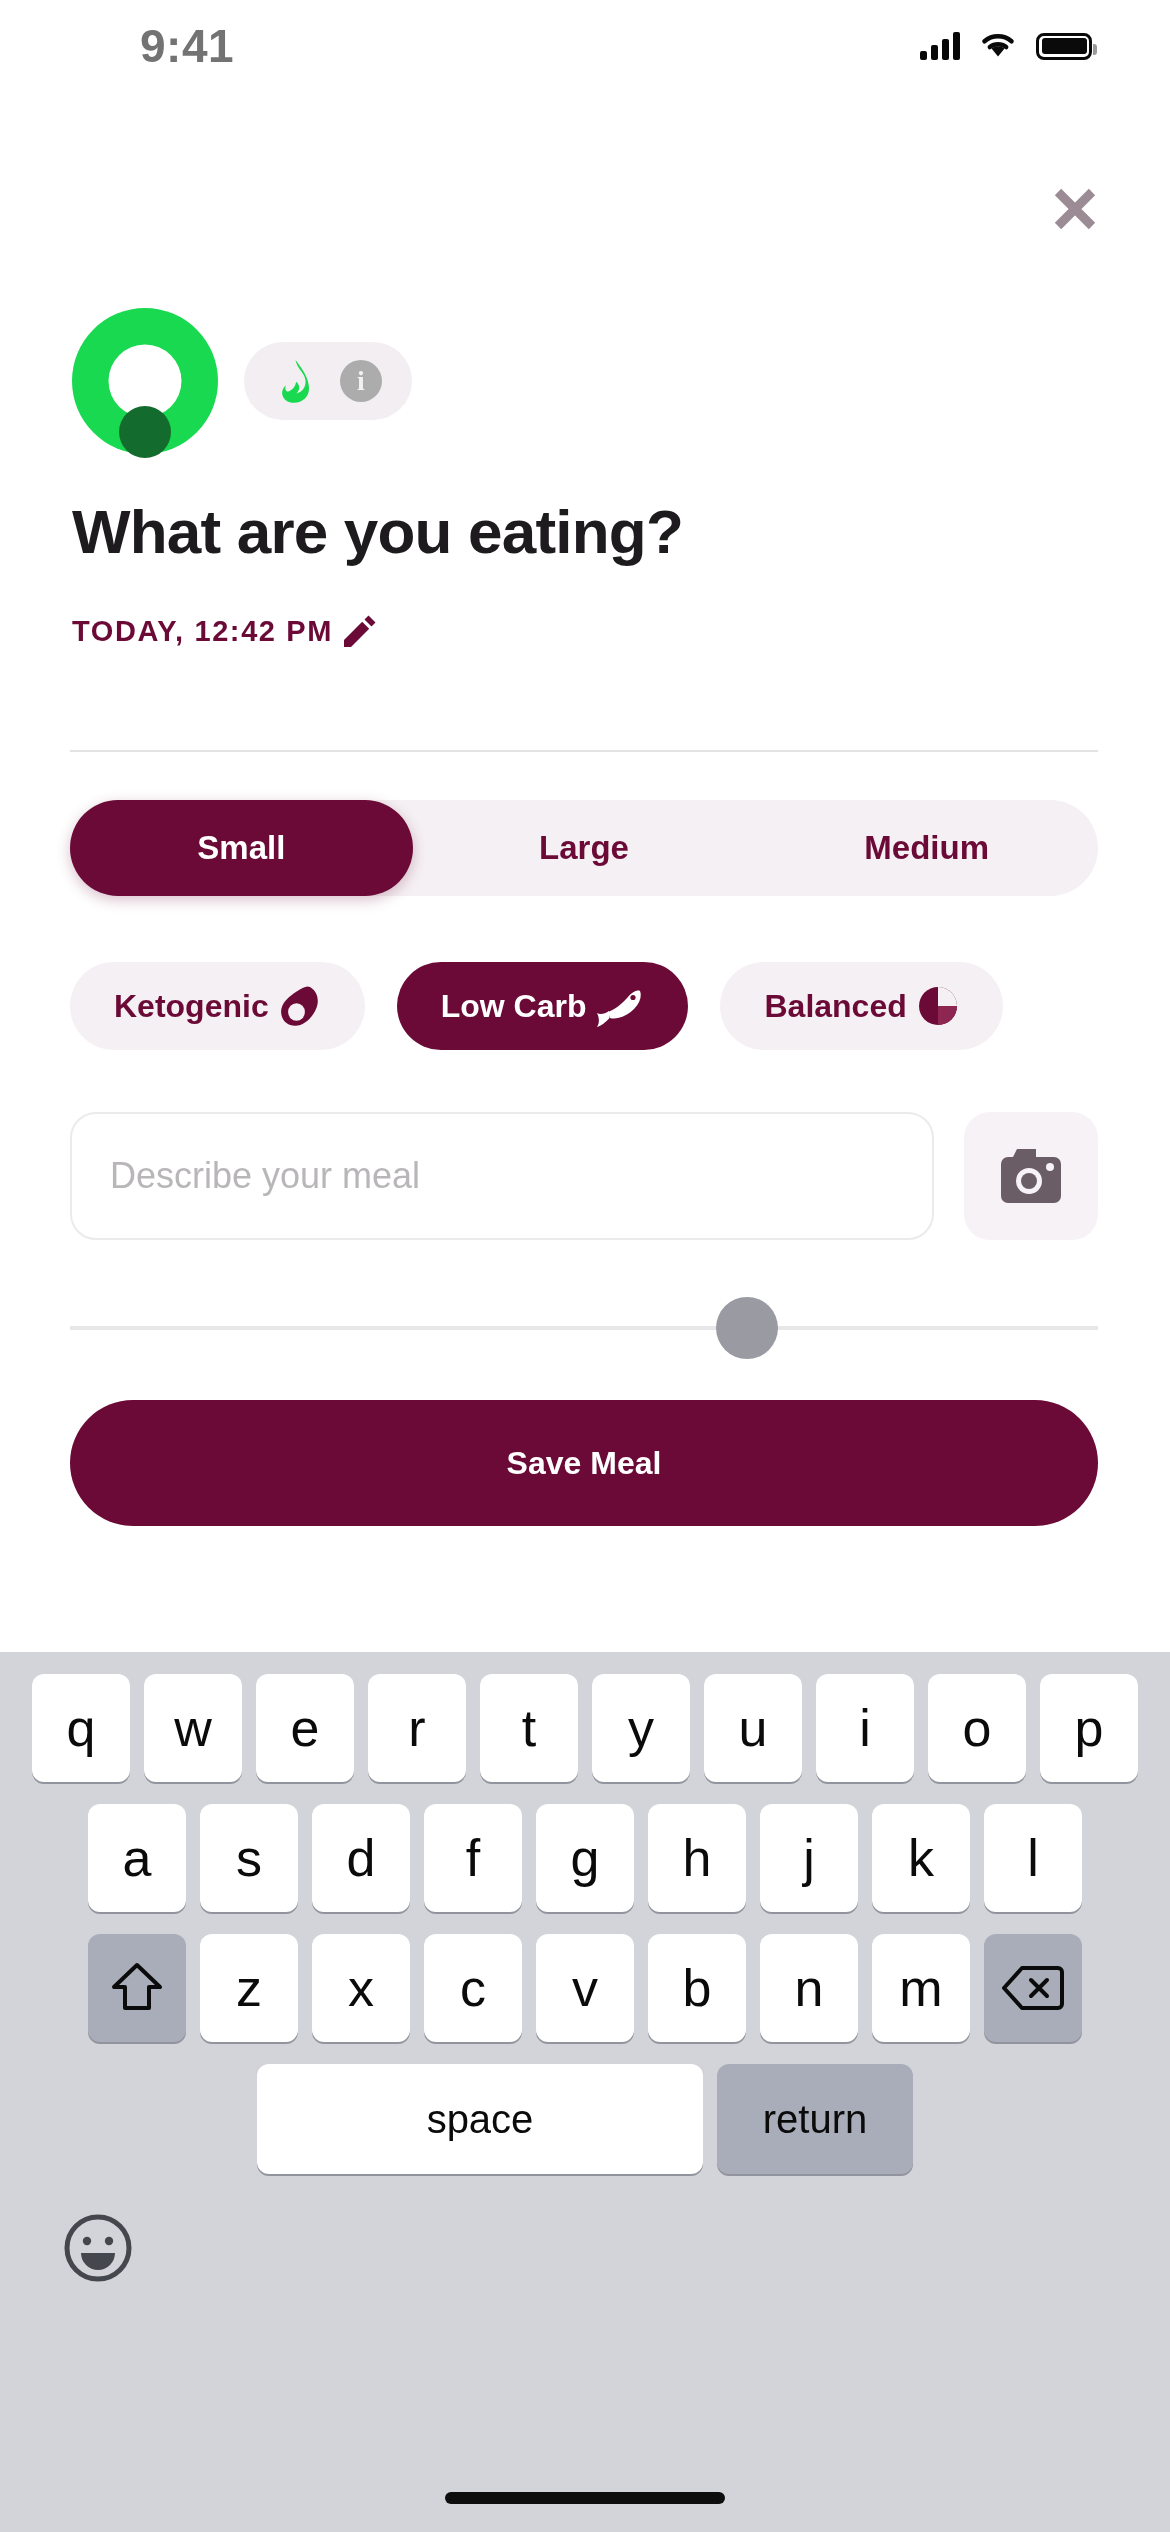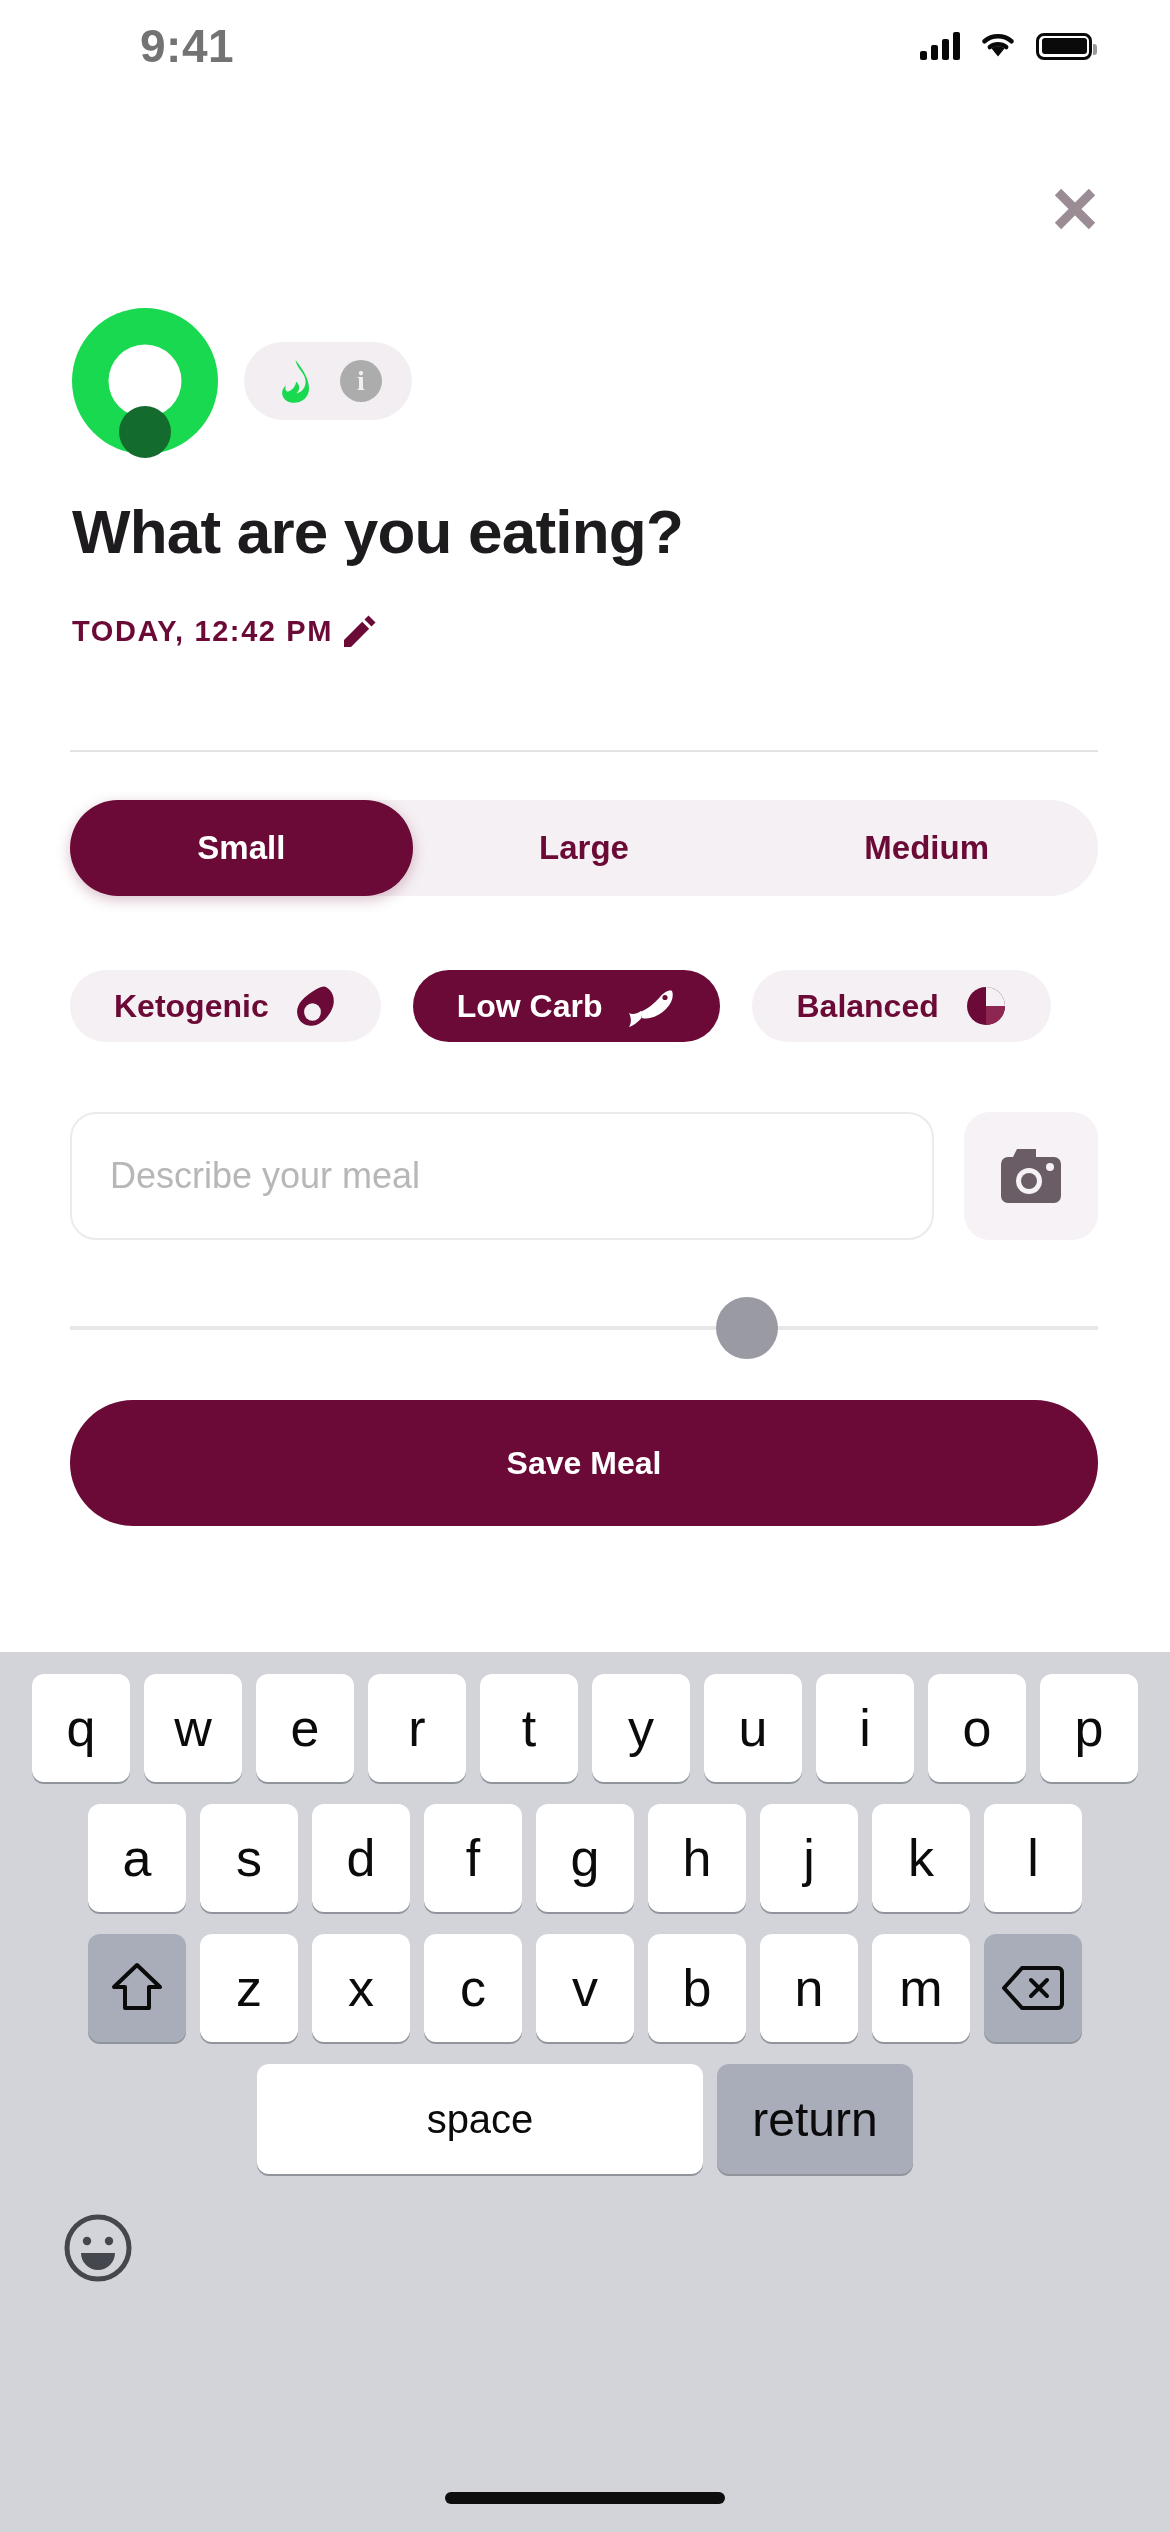--- a/index.html
+++ b/index.html
@@ -113,22 +113,22 @@
     background:#6B0A36; color:#ffffff; border-radius:48px;
     box-shadow:0 4px 14px rgba(107,10,54,0.26);
   }
 
   
   #diet-chips {
     position:absolute; left:70px; top:958px; width:1150px; height:96px;
     display:flex; align-items:center; gap:32px;
   }
   .chip {
-    height:72px; border-radius:46px;
-    display:flex; align-items:center; gap:26px;
+    height:88px; border-radius:46px;
+    display:flex; align-items:center; gap:10px;
     padding:0 44px; flex:0 0 auto;
     background:#F5F0F3; color:#6B0A36;
     font-size:32px; font-weight:700; white-space:nowrap;
   }
   .chip.active { background:#6B0A36; color:#ffffff; }
   .chip svg { display:block; }
 
   
   #input-row {
     position:absolute; left:70px; top:1112px; width:1028px; height:128px;
@@ -187,21 +187,21 @@
   }
   .kb-row.r1 .key { width:98px; height:108px; }
   .kb-row.r2 .key { width:98px; height:108px; }
   .kb-row.r3 .key { width:98px; height:108px; }
   .key.mod {
     background:#A9ADB9; box-shadow:0 2px 0 rgba(134,136,144,0.85);
     width:142px; height:108px;
   }
   .key.num { width:196px; height:110px; background:#A9ADB9; font-size:40px; }
   .key.space { width:446px; height:110px; font-size:40px; }
-  .key.ret { width:196px; height:110px; background:#A9ADB9; font-size:48px; }
+  .key.ret { width:196px; height:110px; background:#A9ADB9; font-size:40px; }
   .key svg { display:block; }
   #emoji-row {
     display:flex; align-items:center; padding:0 62px; height:120px;
   }
   #emoji-key svg { width:72px; height:72px; display:block; }
   #home-indicator {
     position:absolute; left:50%; bottom:28px; transform:translateX(-50%);
     width:280px; height:12px; border-radius:6px; background:#0D0D0D;
   }
 </style>

